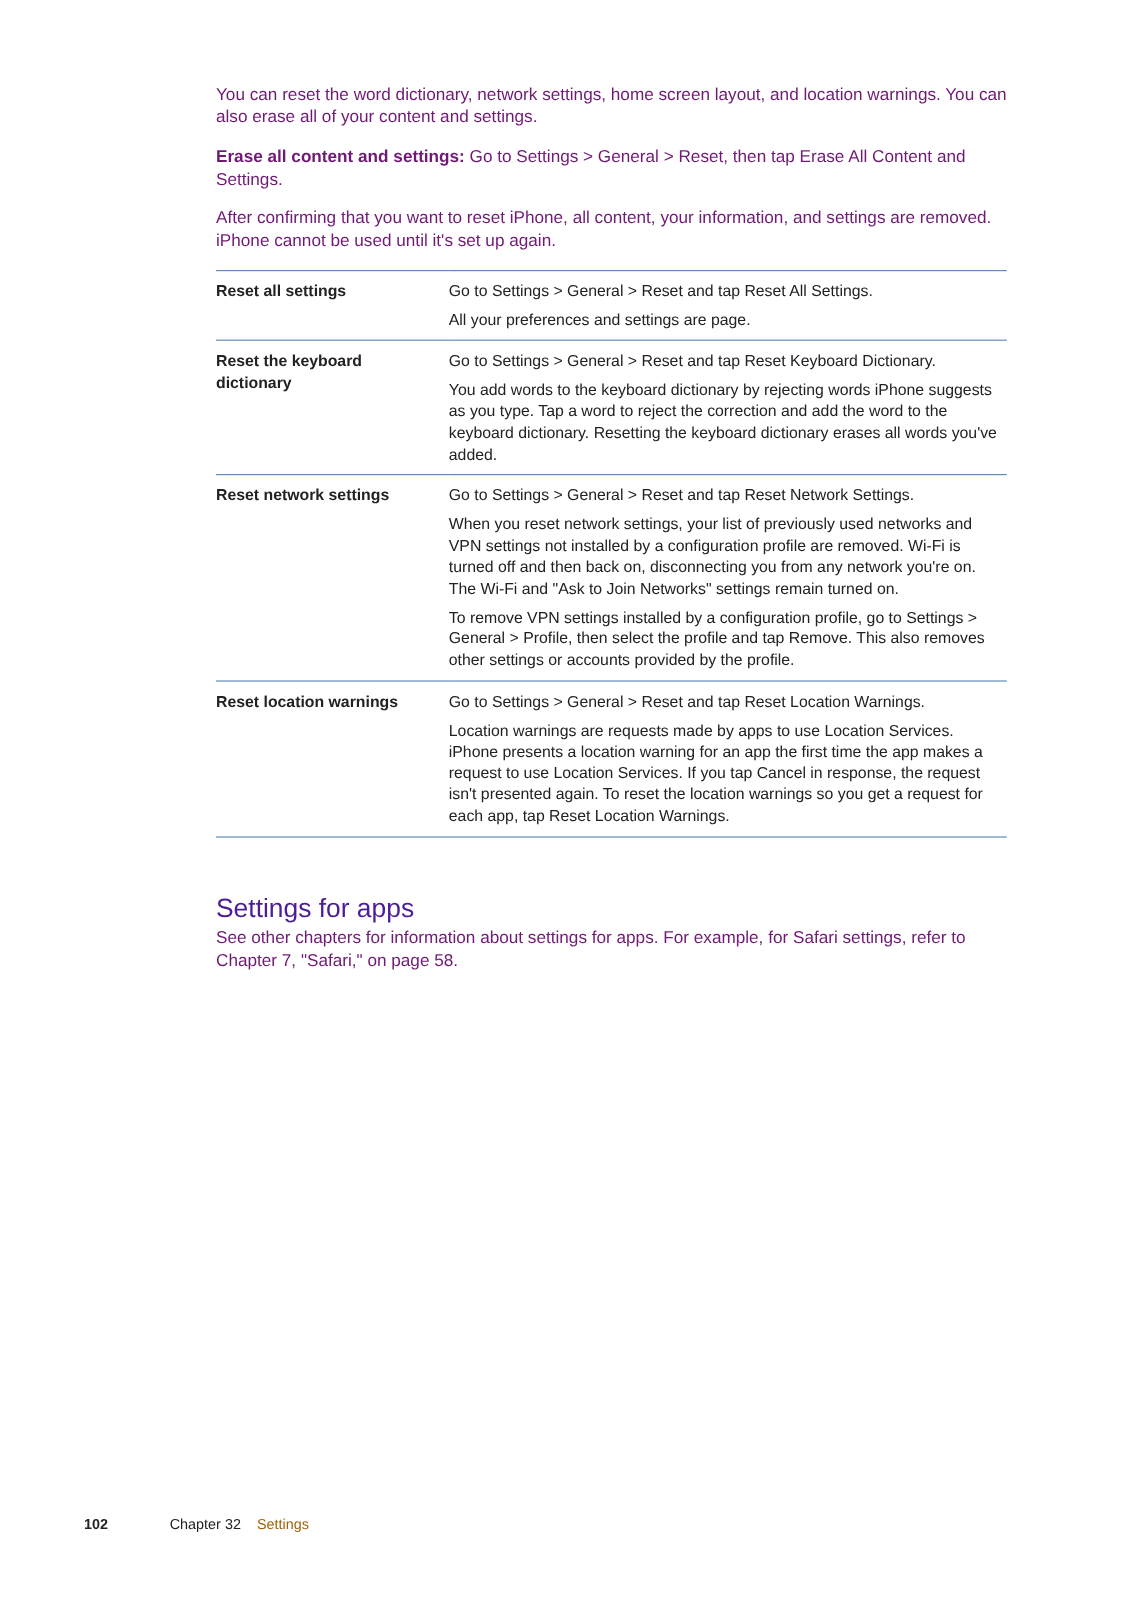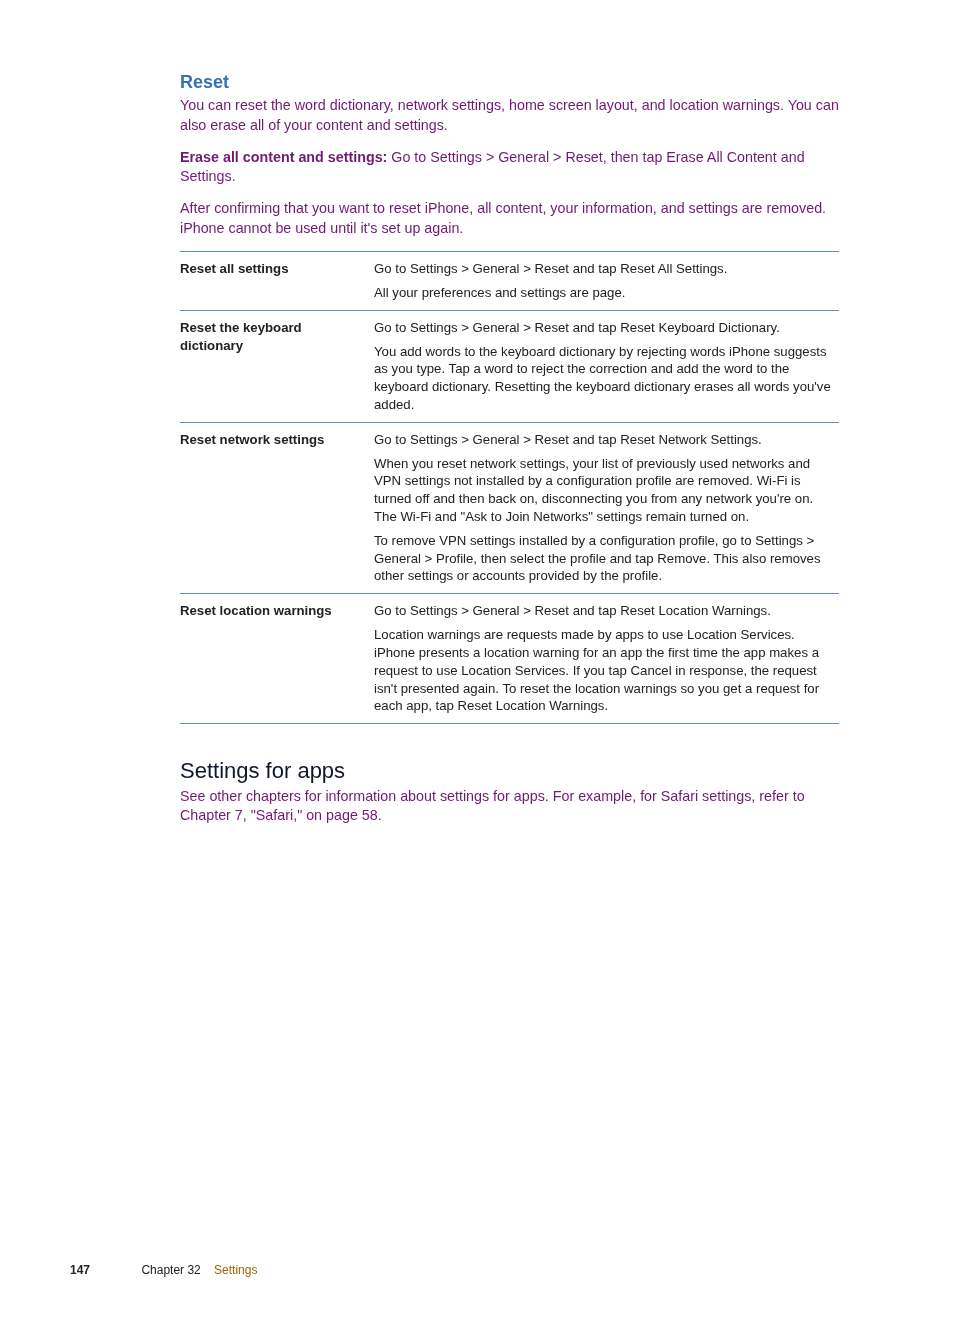--- a/index.html
+++ b/index.html
@@ -23,60 +23,59 @@
     font-size: 18px;
     font-weight: 600;
     margin-bottom: 2px;
   }
   .body-p { margin-bottom: 13px; color: #701a75; }
   .bold { font-weight: 600; }
   table.reset-tbl {
     width: 100%;
     border-collapse: collapse;
     margin-top: 6px;
-    margin-bottom: 32px;
+    margin-bottom: 44px;
   }
   table.reset-tbl td {
     vertical-align: top;
     padding: 8px 4px 8px 0;
     border-top: 0.5px solid #5f8db8;
     border-bottom: 0.5px solid #5f8db8;
     font-size: 13.2px;
     line-height: 1.35;
   }
   table.reset-tbl td:first-child {
     width: 194px;
     font-weight: 600;
     padding-right: 10px;
   }
   table.reset-tbl td p { margin-bottom: 6px; }
   table.reset-tbl td p:last-child { margin-bottom: 0; }
   .h2-link {
-    color: #0f172a;
+    color: #4c1d95;
     font-size: 22px;
     font-weight: 400;
     margin-bottom: 1px;
   }
   .footer {
     position: absolute;
     left: 70px;
     bottom: 58px;
     font-size: 12px;
     color: #222;
   }
   .footer .pnum { font-weight: 600; margin-right: 48px; }
   .footer .chap { font-weight: 400; }
   .footer .chaptitle { color: #a16207; }
 </style>
 </head>
 <body>
 
 <div class="page">
 
-  <div class="section-h">Reset</div>
   <p class="body-p">You can reset the word dictionary, network settings, home screen layout, and location warnings. You can also erase all of your content and settings.</p>
 
   <p class="body-p">
     <span class="bold">Erase all content and settings:  </span><span>Go to Settings &gt; General &gt; Reset, then tap Erase All Content and Settings.</span>
   </p>
 
   <p class="body-p">After confirming that you want to reset iPhone, all content, your information, and settings are removed. iPhone cannot be used until it's set up again.</p>
 
   <table class="reset-tbl">
     <tbody>
@@ -109,19 +108,19 @@
         <p>Location warnings are requests made by apps to use Location Services. iPhone presents a location warning for an app the first time the app makes a request to use Location Services. If you tap Cancel in response, the request isn't presented again. To reset the location warnings so you get a request for each app, tap Reset Location Warnings.</p>
       </td>
     </tr>
   </tbody>
     </table>
 
   <div class="h2-link">Settings for apps</div>
   <p class="body-p">See other chapters for information about settings for apps. For example, for Safari settings, refer to Chapter 7, "Safari," on page 58.</p>
 
   <div class="footer">
-    <span class="pnum">147</span>
+    <span class="pnum">102</span>
     <span class="chap">Chapter 32</span>
     <span>&nbsp;&nbsp;</span>
     <span class="chaptitle">Settings</span>
   </div>
 
 </div>
 
 </body></html>

